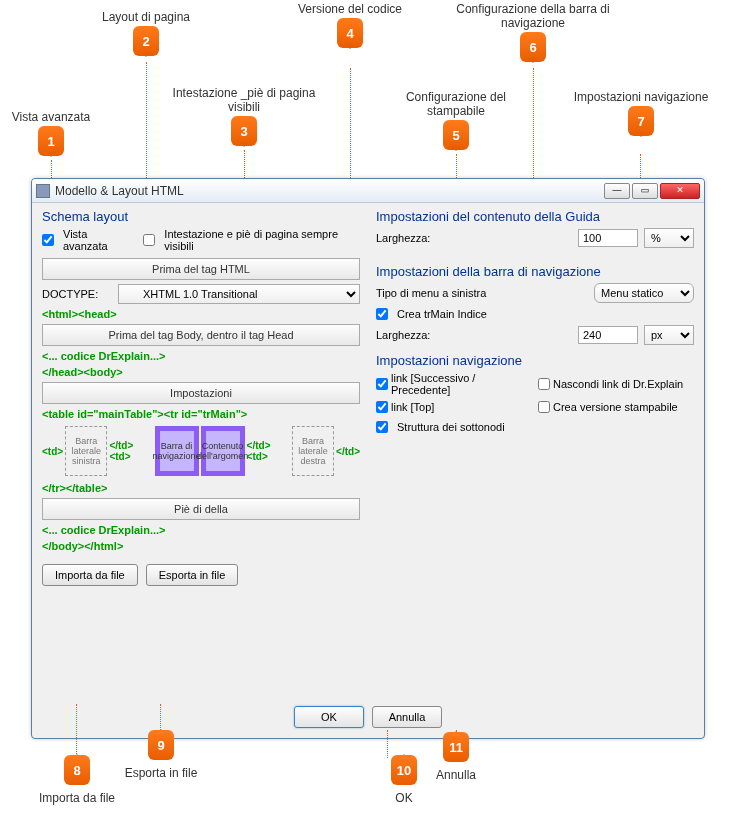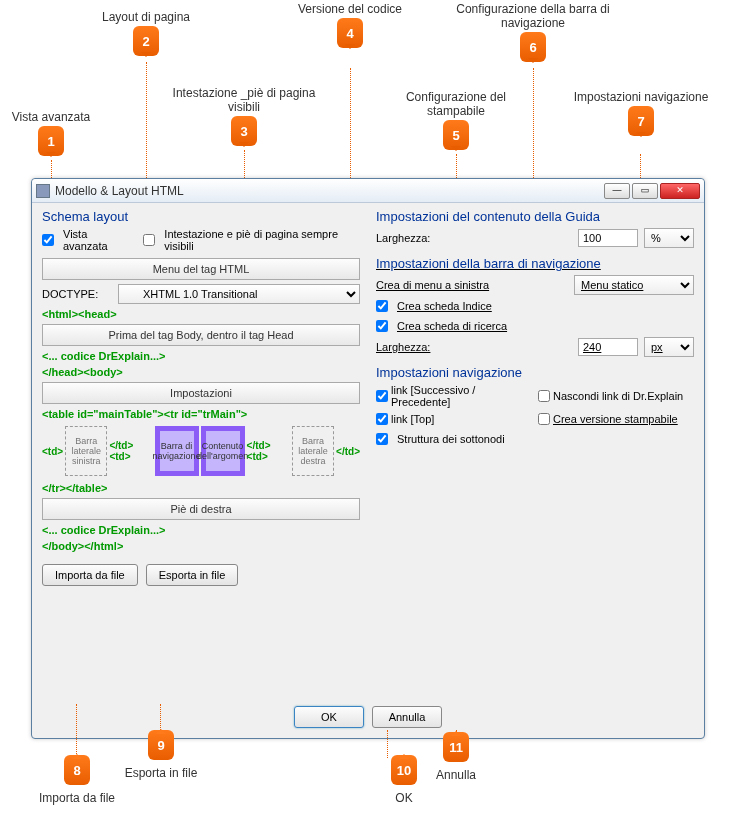--- a/index.html
+++ b/index.html
@@ -114,21 +114,21 @@
         <div class="fs-title">Schema layout</div>
         <div class="row">
           <input type="checkbox" checked="" style="">
           <label>Vista avanzata</label>
           <span style="flex:1"></span>
           <input type="checkbox" style="">
           <label>Intestazione e piè di pagina sempre visibili</label>
         </div>
       </div>
 
-      <div class="block-btn">Menu del tag HTML</div>
+      <div class="block-btn">Prima del tag HTML</div>
 
       <div class="row">
         <label style="width:70px;">DOCTYPE:</label>
         <select style="flex:1;padding-left:20px;">
           <option>XHTML 1.0 Transitional</option>
         </select>
       </div>
 
       <div class="codeline">&lt;html&gt;&lt;head&gt;</div>
       <div class="block-btn">Prima del tag Body, dentro il tag Head</div>
@@ -142,53 +142,49 @@
         <div class="lv-box dashed">Barra laterale sinistra</div>
         <span class="lv-tag">&lt;/td&gt;&lt;td&gt;</span>
         <div class="lv-box solid">Barra di navigazione</div>
         <div class="lv-box solid">Contenuto dell'argomen</div>
         <span class="lv-tag">&lt;/td&gt;&lt;td&gt;</span>
         <div class="lv-box dashed">Barra laterale destra</div>
         <span class="lv-tag">&lt;/td&gt;</span>
       </div>
 
       <div class="codeline">&lt;/tr&gt;&lt;/table&gt;</div>
-      <div class="block-btn">Piè di destra</div>
+      <div class="block-btn">Piè di della</div>
       <div class="codeline">&lt;... codice DrExplain...&gt;</div>
       <div class="codeline">&lt;/body&gt;&lt;/html&gt;</div>
 
       <div class="btnrow" style="padding-left:0; margin-top:8px;">
         <button class="pushbtn">Importa da file</button>
         <button class="pushbtn">Esporta in file</button>
       </div>
     </div>
 
     <div class="col">
       <div class="fieldset">
         <div class="fs-title">Impostazioni del contenuto della Guida</div>
         <div class="row">
           <label style="flex:1;">Larghezza:</label>
           <input type="text" style="width: 60px;" value="100">
           <select style="width:50px;"><option>%</option></select>
         </div>
       </div>
 
-      <div class="fieldset" style="margin-top:8px;text-decoration:underline;">
+      <div class="fieldset" style="margin-top:16px;">
         <div class="fs-title">Impostazioni della barra di navigazione</div>
         <div class="row">
-          <label style="flex:1;">Crea di menu a sinistra</label>
-          <select style="width:120px;"><option>Menu statico</option></select>
+          <label style="flex:1;">Tipo di menu a sinistra</label>
+          <select style="width:100px;border-radius:6px;"><option>Menu statico</option></select>
         </div>
         <div class="row">
           <input type="checkbox" checked="" style="">
-          <label>Crea scheda Indice</label>
-        </div>
-        <div class="row">
-          <input type="checkbox" checked="" style="">
-          <label>Crea scheda di ricerca</label>
+          <label>Crea trMain Indice</label>
         </div>
         <div class="row">
           <label style="flex:1;">Larghezza:</label>
           <input type="text" style="width: 60px;" value="240">
           <select style="width:50px;"><option>px</option></select>
         </div>
       </div>
 
       <div class="fieldset" style="margin-top:8px;">
         <div class="fs-title">Impostazioni navigazione</div>
@@ -200,21 +196,21 @@
           <div style="flex:1; display:flex; align-items:center;">
             <input type="checkbox" style="">
             <label>Nascondi link di Dr.Explain</label>
           </div>
         </div>
         <div class="row">
           <div style="flex:1; display:flex; ">
             <input type="checkbox" checked="" style="">
             <label>link [Top]</label>
           </div>
-          <div style="flex:1; display:flex; align-items:flex-end;text-decoration:underline;">
+          <div style="flex:1; display:flex; align-items:flex-end;">
             <input type="checkbox" style="">
             <label>Crea versione stampabile</label>
           </div>
         </div>
         <div class="row">
           <input type="checkbox" checked="" style="">
           <label>Struttura dei sottonodi</label>
         </div>
       </div>
     </div>

